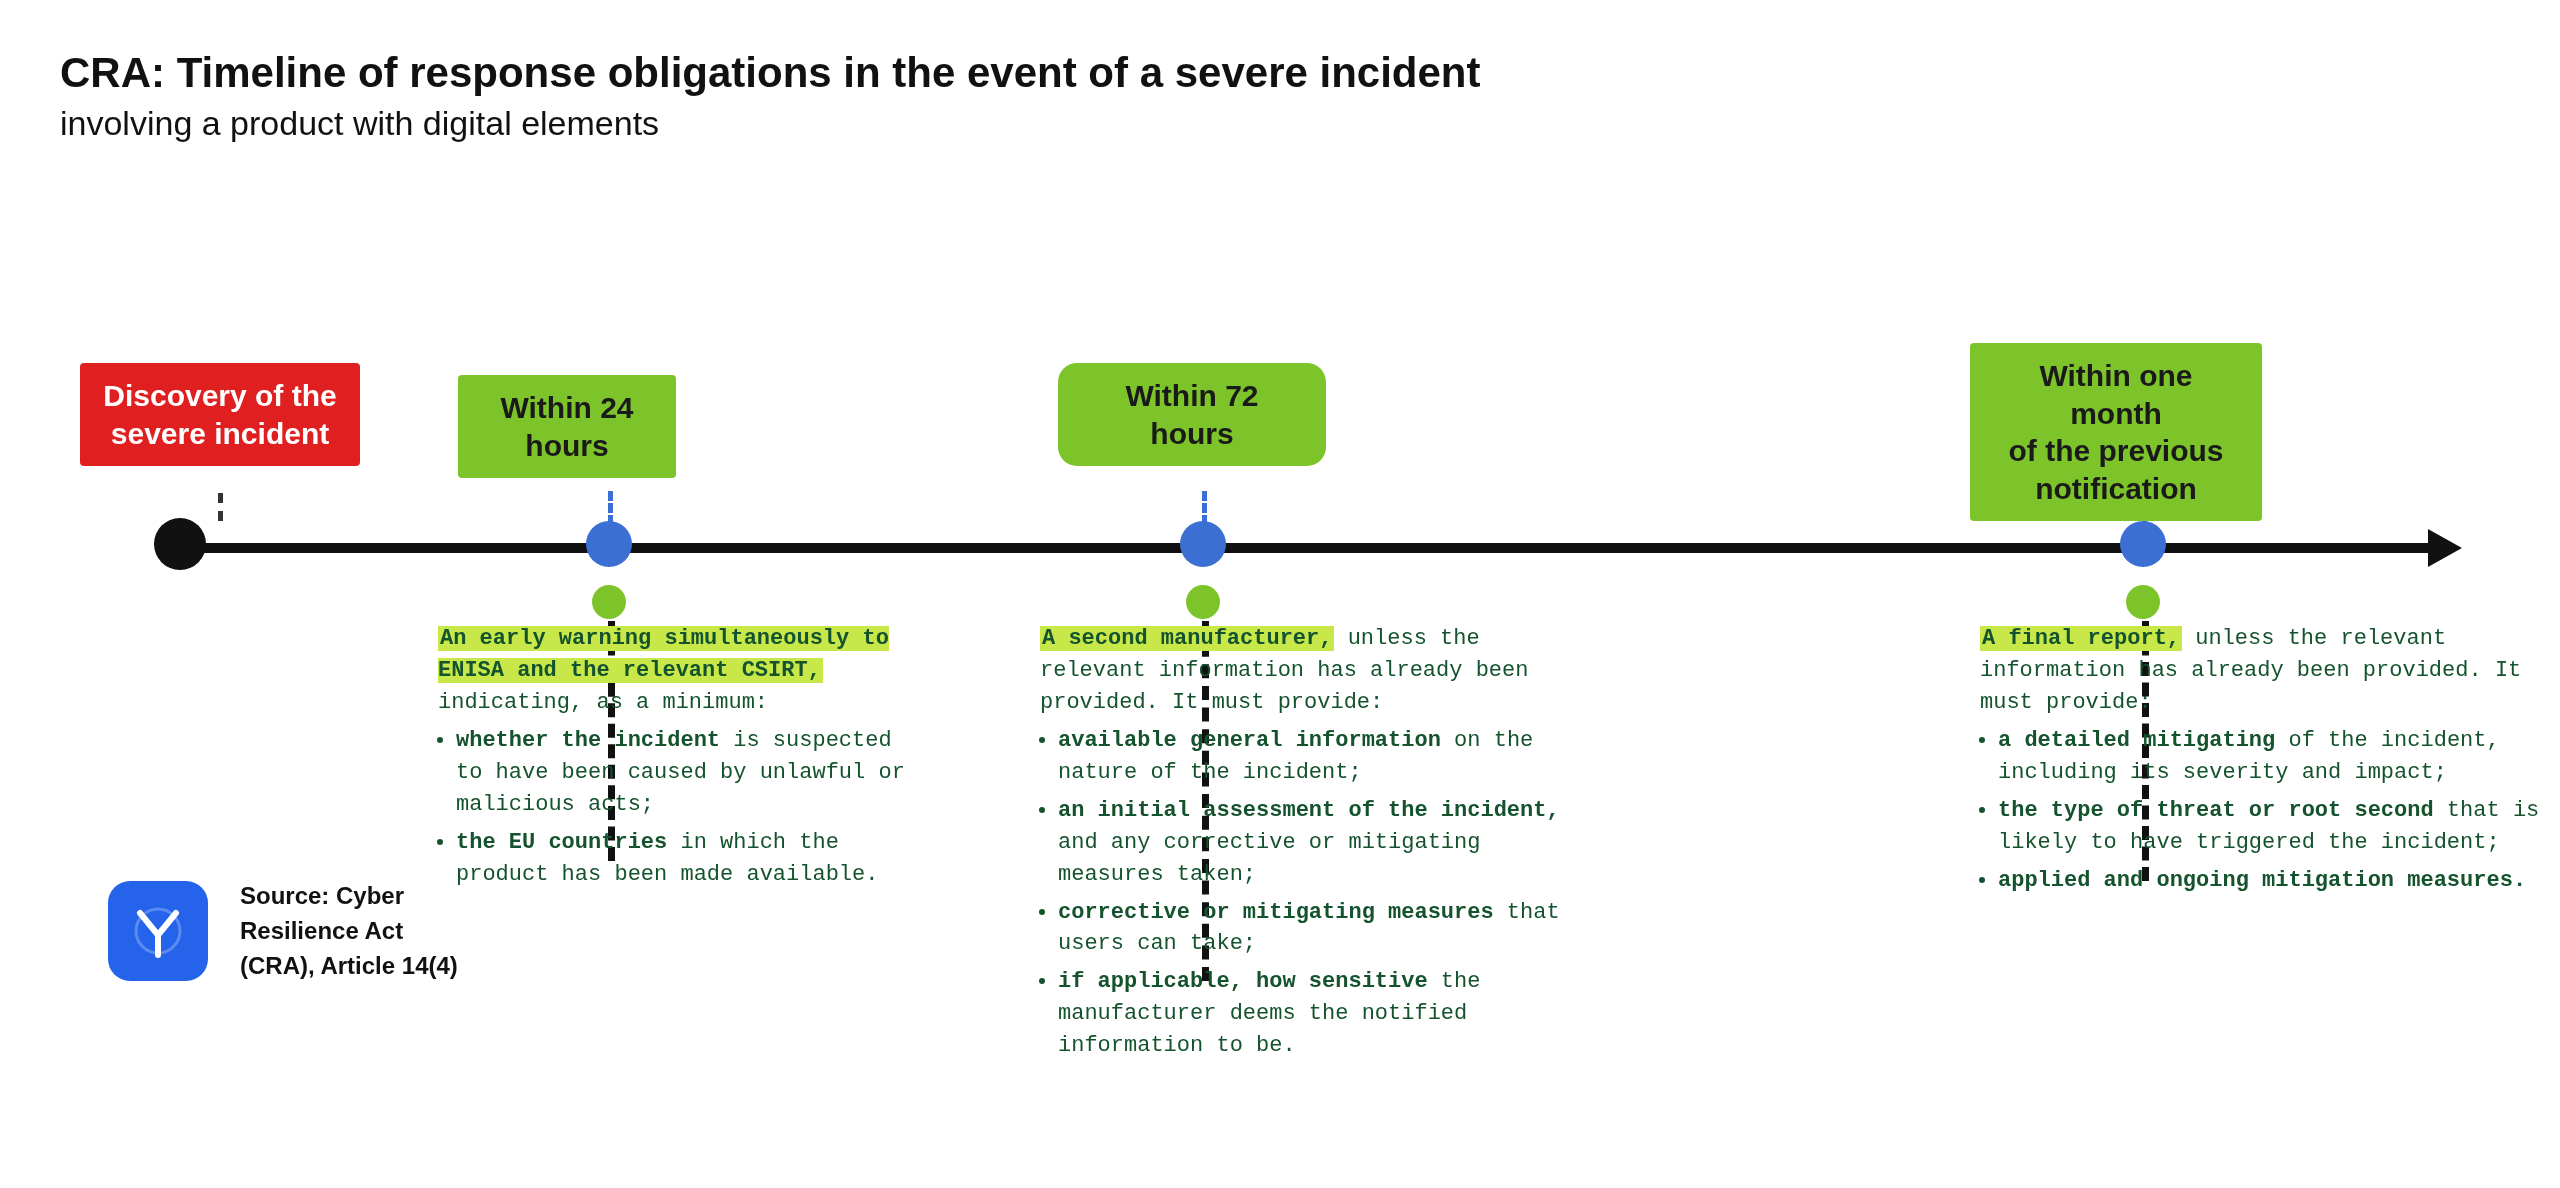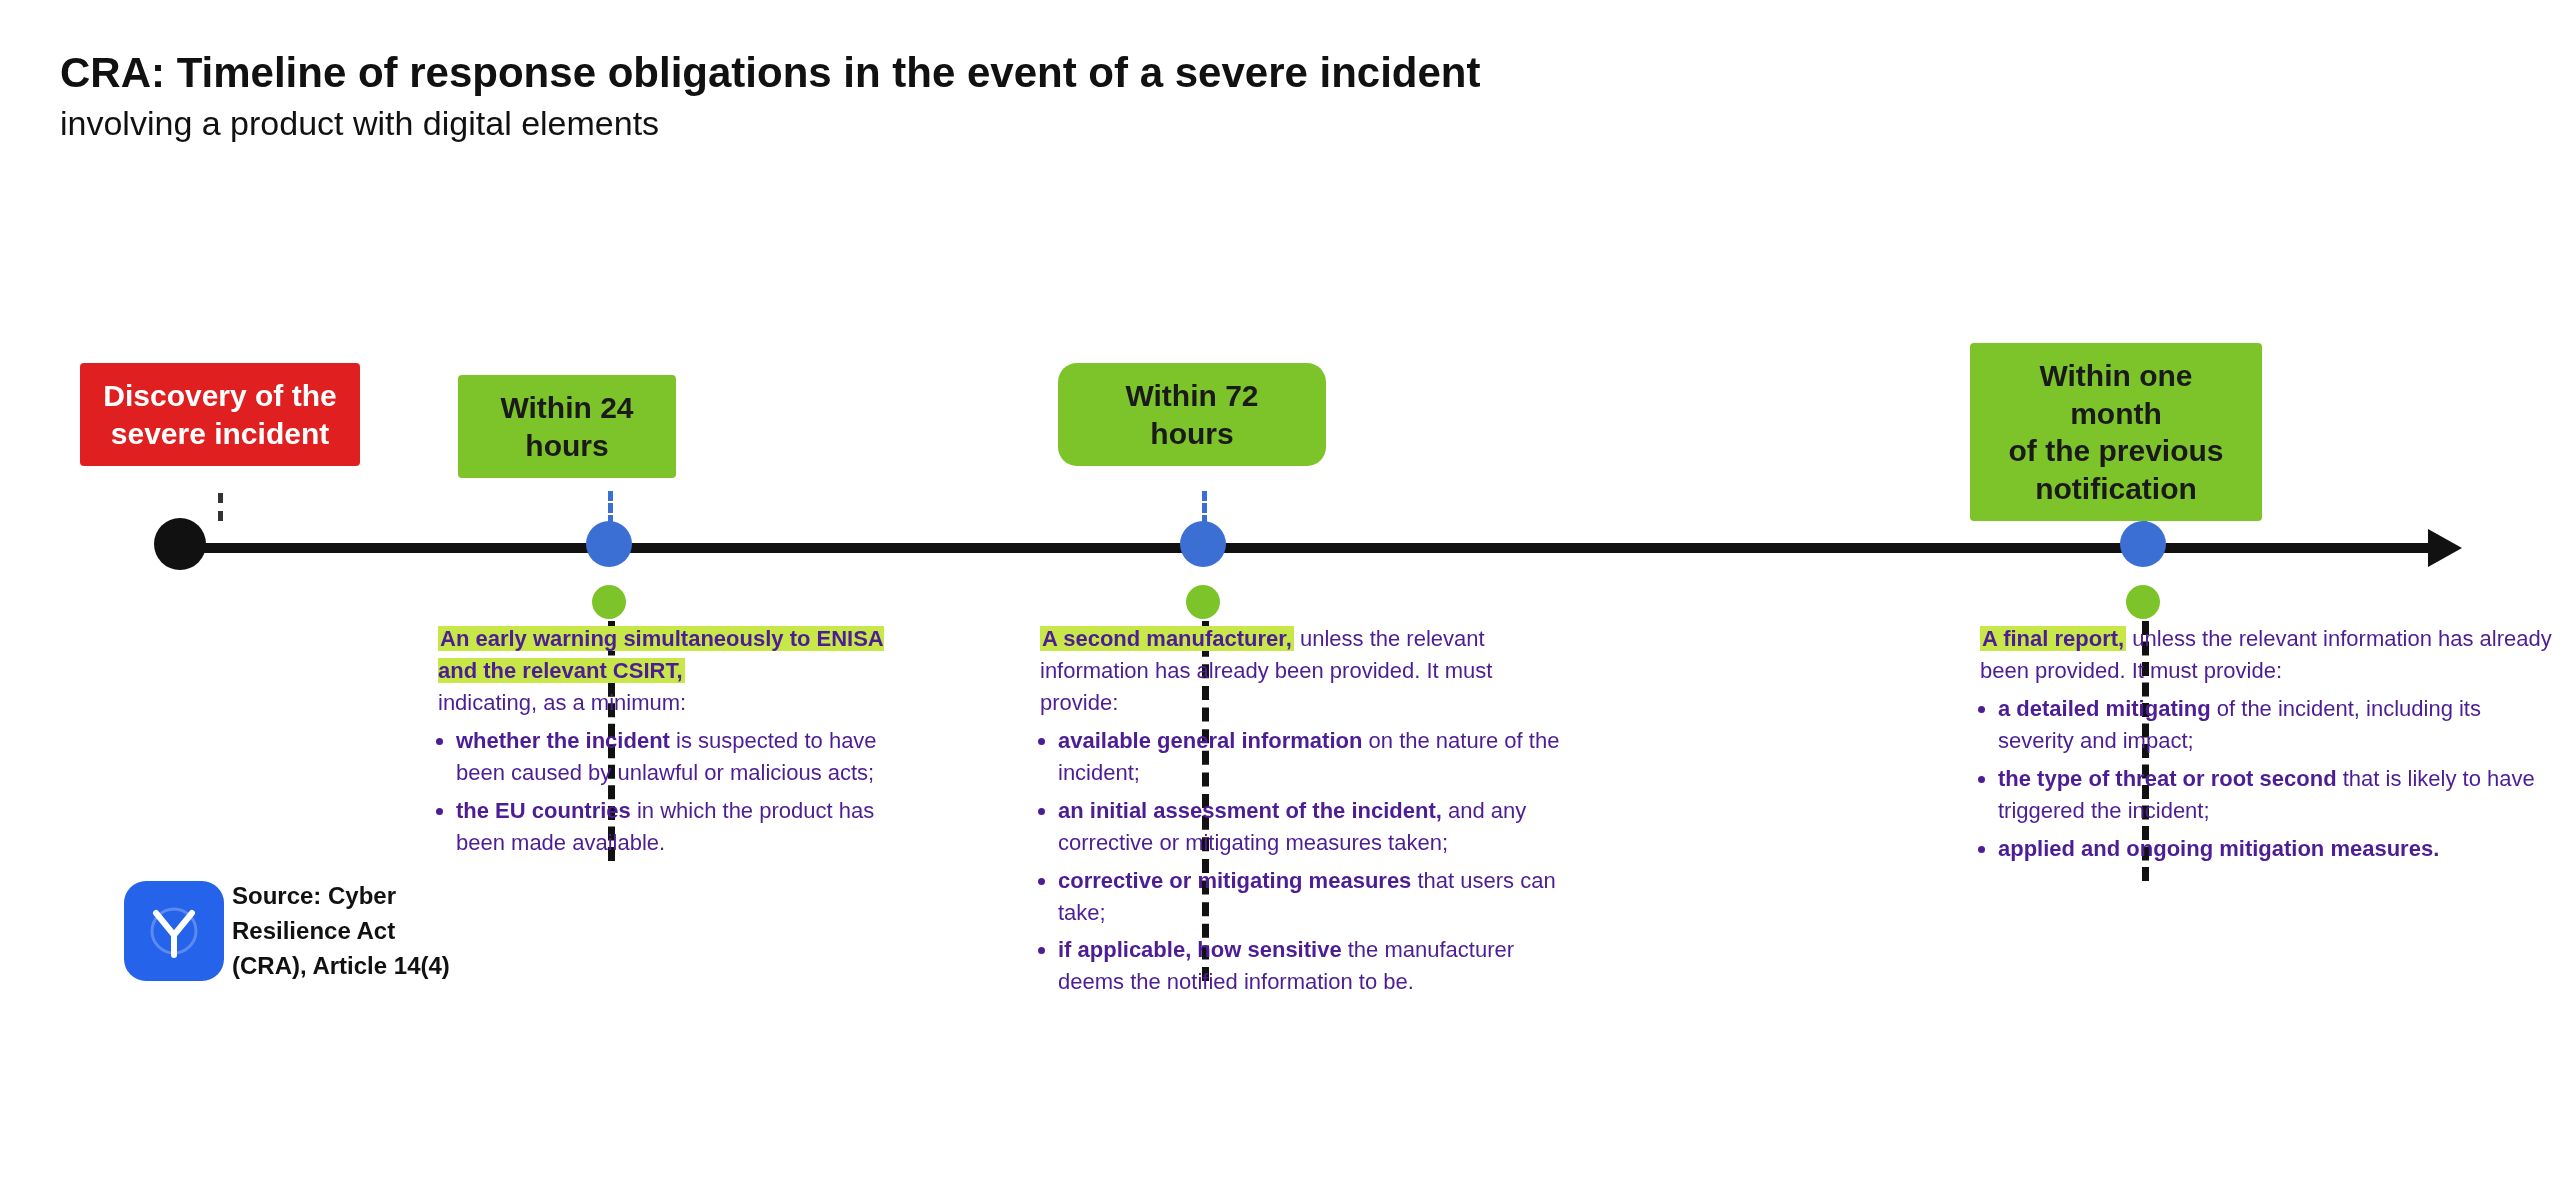--- a/index.html
+++ b/index.html
@@ -110,22 +110,23 @@
       border-radius: 50%;
       background: #7dc42a;
       z-index: 5;
     }
 
     
     .text-block {
       position: absolute;
       font-size: 22px;
       line-height: 1.45;
-      color: #4c1d95;
+      color: #14532d;
       z-index: 4;
+      font-family: Liberation Mono, monospace;
     }
     .text-block b {
       font-weight: 900;
     }
     .text-block .highlight-green {
       background: #c8e84a;
       font-weight: 900;
       padding: 0 2px;
     }
     .text-block ul {
@@ -133,24 +134,24 @@
       list-style: disc;
     }
     .text-block ul li {
       margin-top: 6px;
     }
 
     
     .source-box {
       position: absolute;
       bottom: 20px;
-      left: 64px;
+      left: 48px;
       display: flex;
       align-items: center;
-      gap: 8px;
+      gap: 32px;
     }
     .yogosha-logo {
       width: 100px;
       height: 100px;
       background: #2563EB;
       border-radius: 22px;
       display: flex;
       align-items: center;
       justify-content: center;
     }

